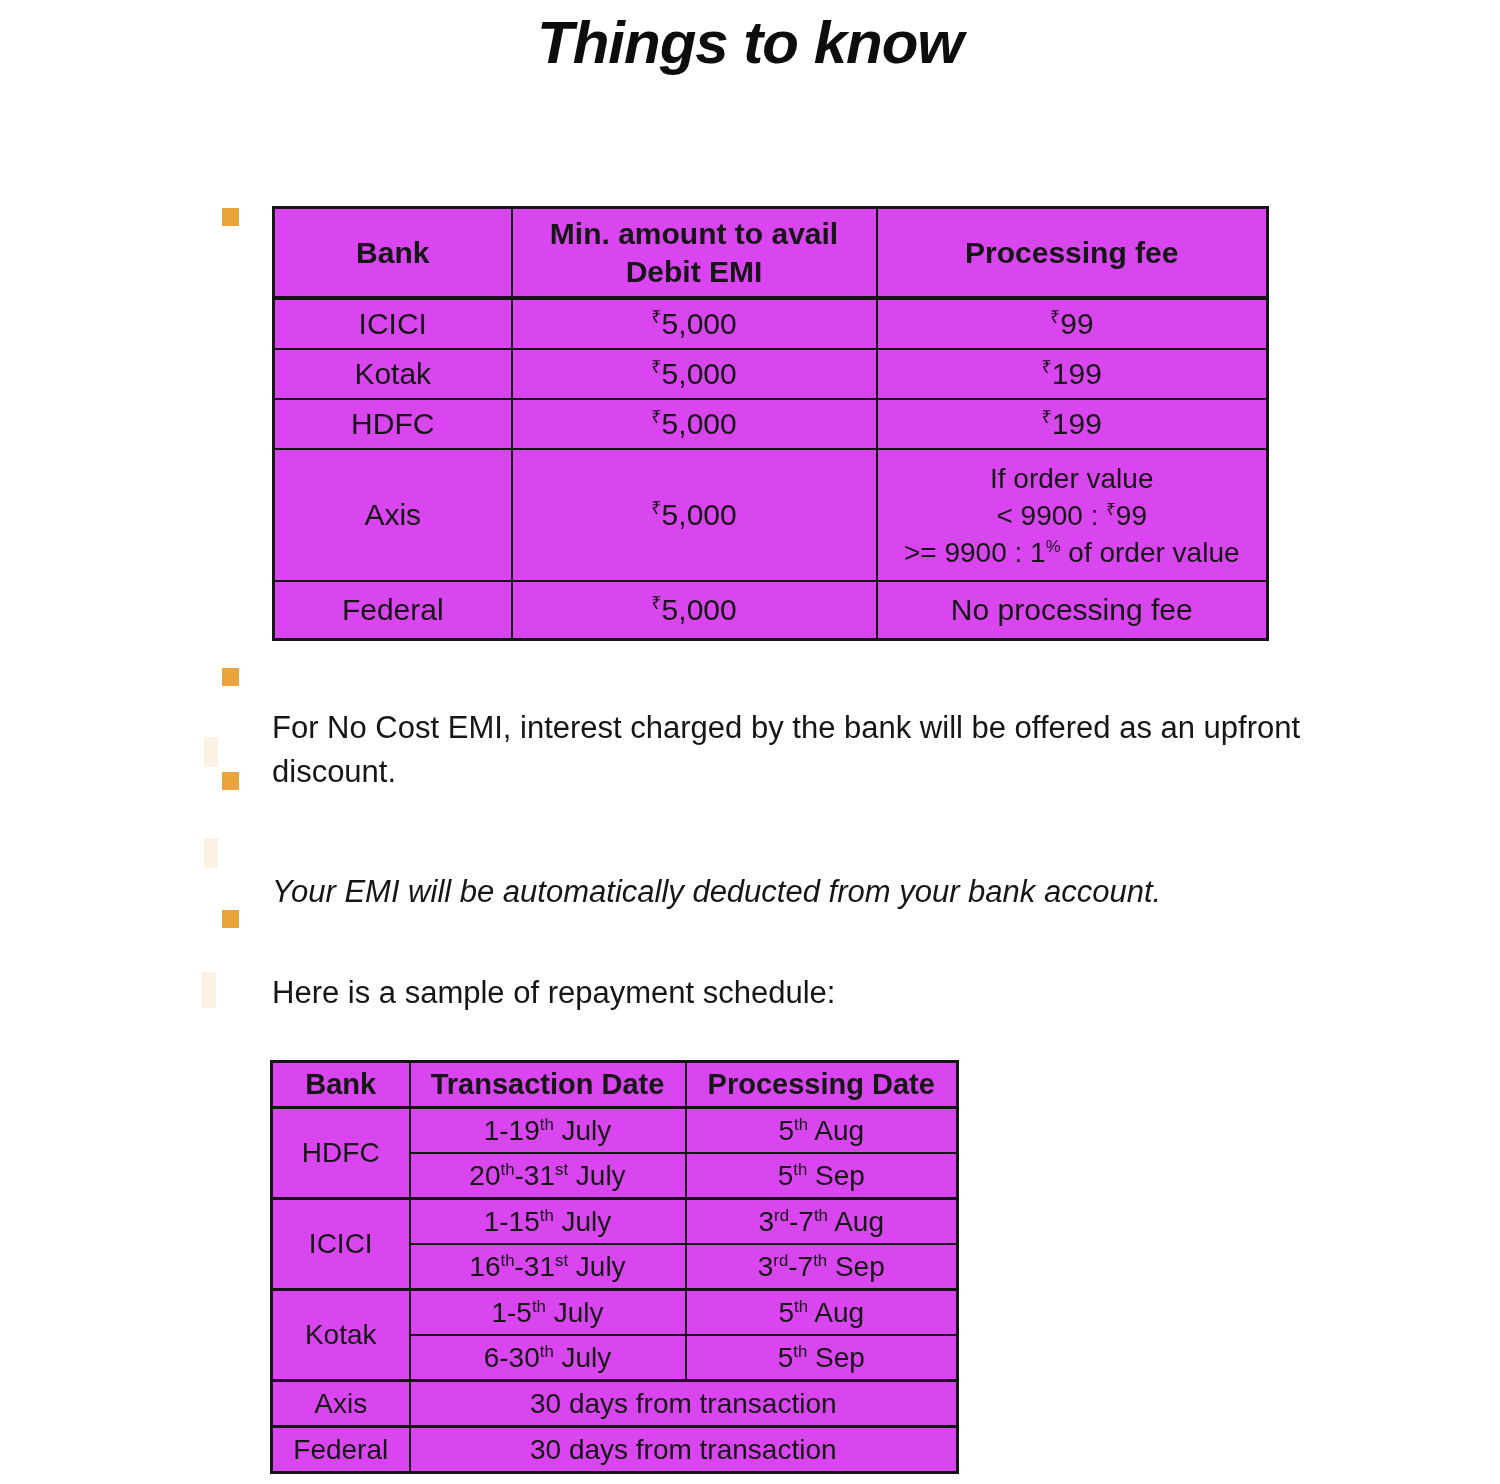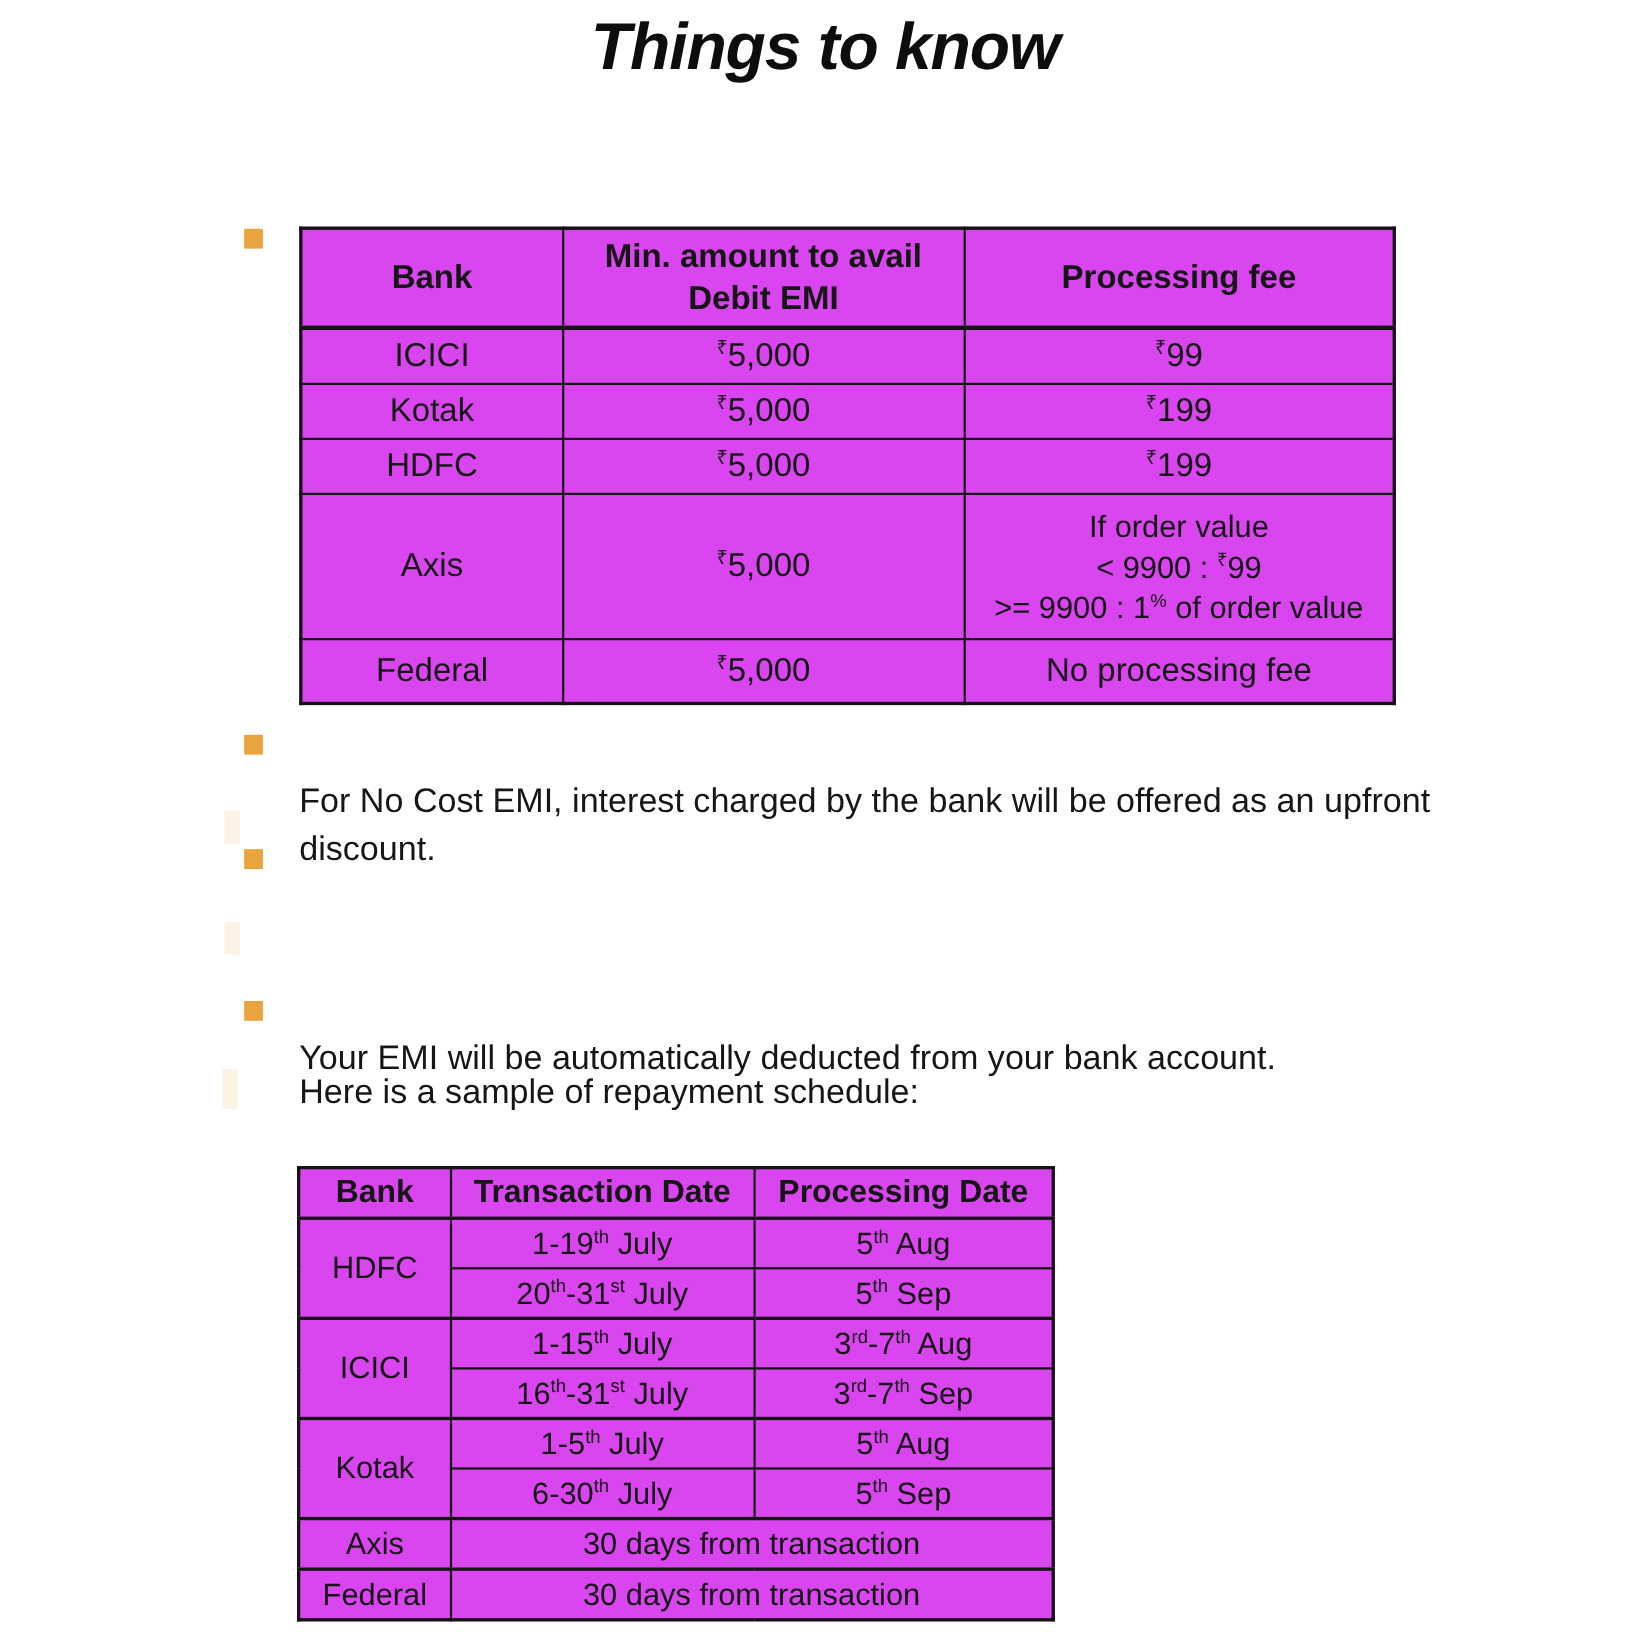--- a/index.html
+++ b/index.html
@@ -152,21 +152,21 @@
       </tr>
       <tr class="r-fed">
         <td>Federal</td>
         <td><sup>₹</sup>5,000</td>
         <td>No processing fee</td>
       </tr>
     </tbody>
   </table>
 
   <div class="bullet-text" style="top:658px;margin-top:48px;">For No Cost EMI, interest charged by the bank will be offered as an upfront discount.</div>
-  <div class="bullet-text" style="top:940px;">Your EMI will be automatically deducted from your bank account.</div>
+  <div class="bullet-text" style="top:870px;font-style:italic;">Your EMI will be automatically deducted from your bank account.</div>
 
   <div class="schedule-note">Here is a sample of repayment schedule:</div>
 
   <table class="rep-table">
     <colgroup>
         <col style="width:138px">
         <col style="width:276px">
         <col style="width:272px">
       </colgroup>
     <thead>

